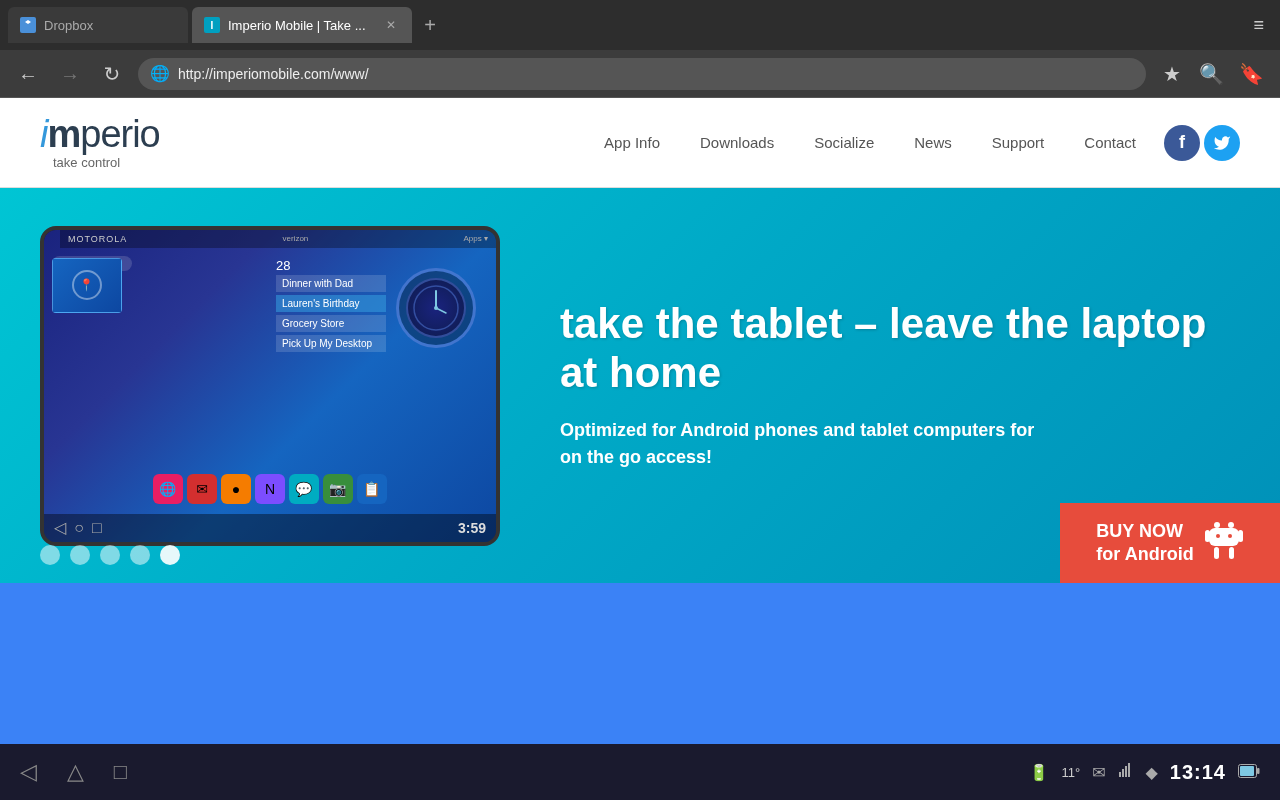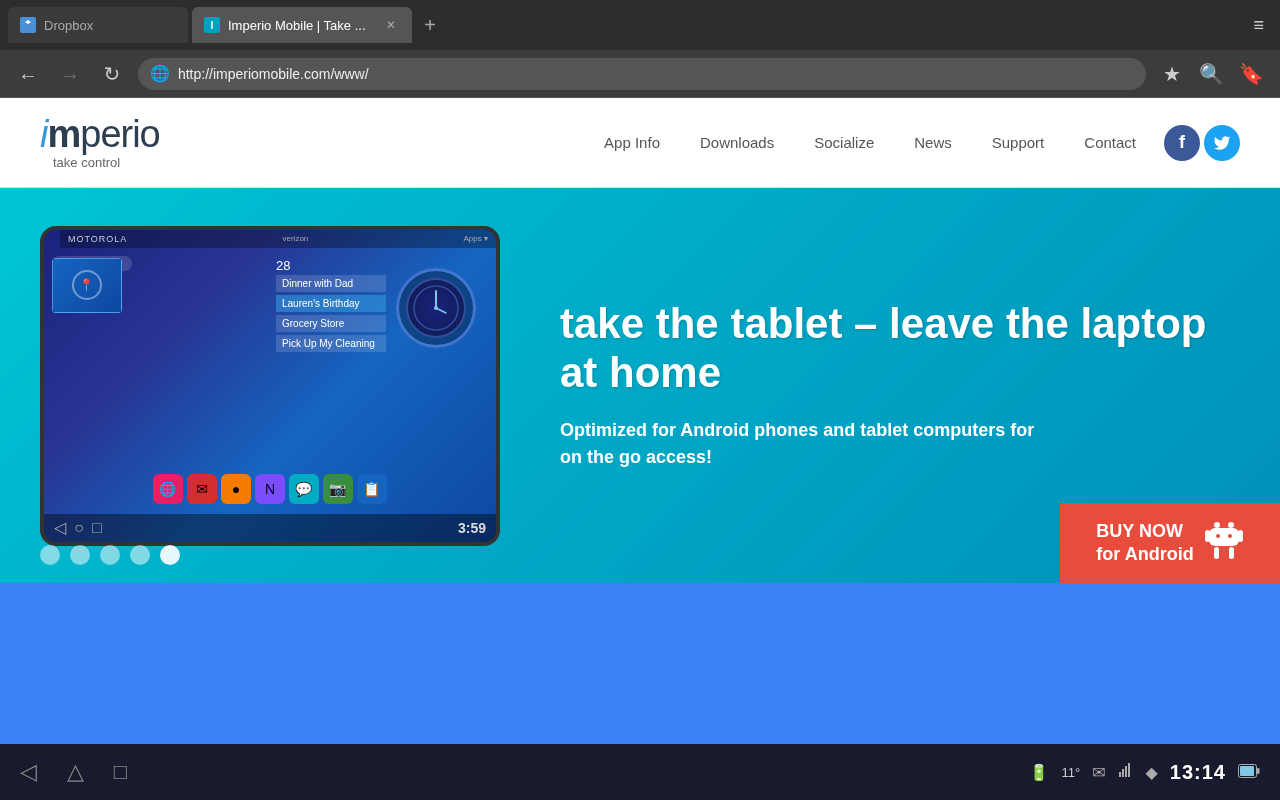--- a/index.html
+++ b/index.html
@@ -520,21 +520,21 @@
                 <circle cx="25" cy="25" r="2" fill="#7ec8e3"></circle>
               </svg>
             </div>
           </div>
 
           <div class="calendar-widget">
             <div style="font-size:13px;color:#fff;margin-bottom:2px;">28</div>
             <div class="cal-item">Dinner with Dad</div>
             <div class="cal-item highlight">Lauren's Birthday</div>
             <div class="cal-item">Grocery Store</div>
-            <div class="cal-item">Pick Up My Cleaning</div>
+            <div class="cal-item">Pick Up My Desktop</div>
           </div>
 
           <div class="app-grid">
             <div class="app-icon" style="background:#e91e63;">🌐</div>
             <div class="app-icon" style="background:#d32f2f;">✉</div>
             <div class="app-icon" style="background:#f57c00;">●</div>
             <div class="app-icon" style="background:#7c4dff;">N</div>
             <div class="app-icon" style="background:#00acc1;">💬</div>
             <div class="app-icon" style="background:#388e3c;">📷</div>
             <div class="app-icon" style="background:#1565c0;">📋</div>

